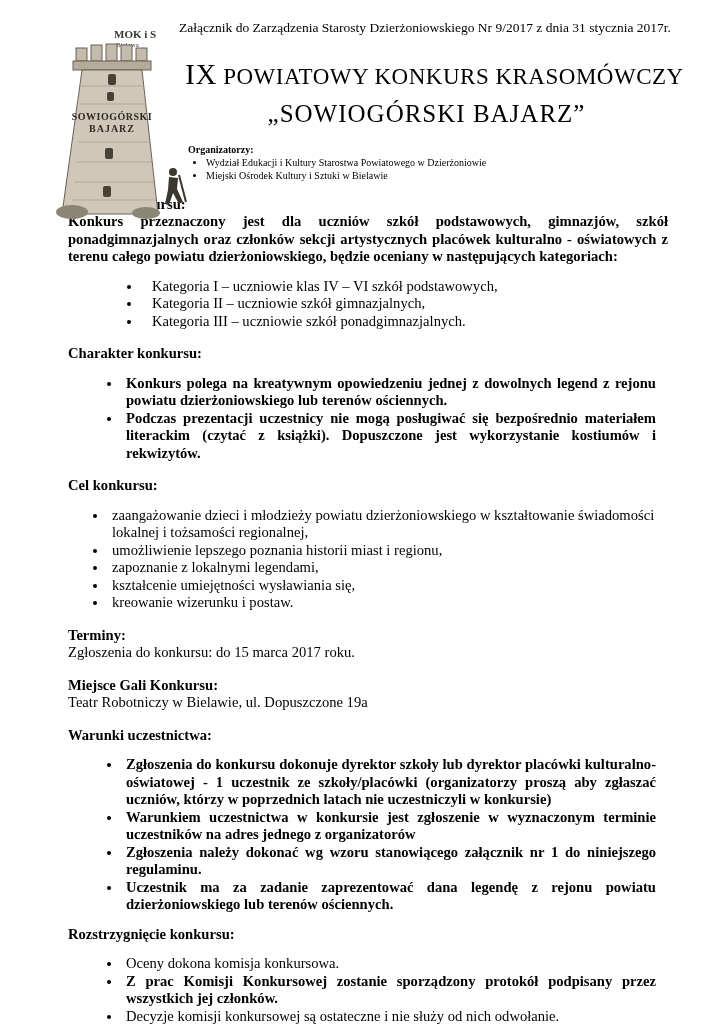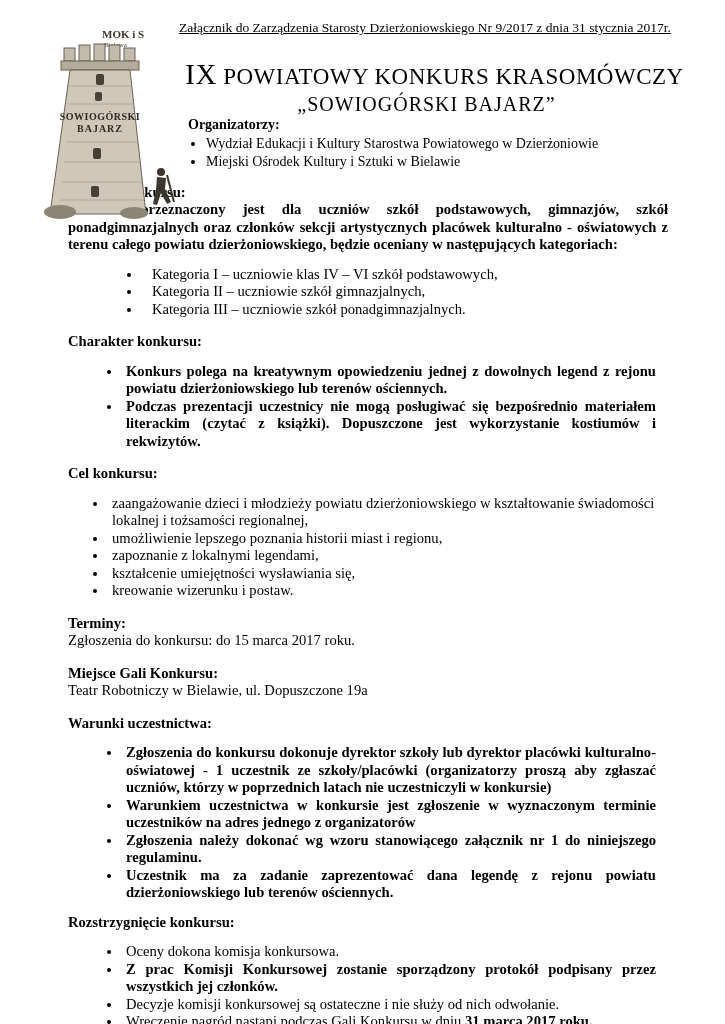--- a/index.html
+++ b/index.html
@@ -11,35 +11,34 @@
     background: #ffffff;
     font-family: "Liberation Serif", serif;
     color: #000;
     overflow: hidden;
   }
   .top-note {
     padding: 20px 25px 0 150px;
     text-align: center;
     font-size: 13.5px;
     line-height: 1.15;
-    text-decoration: underline;
   }
   .logo {
     position: absolute;
-    left: 34px;
+    left: 46px;
     top: 24px;
     width: 150px;
     height: 196px;
   }
   .header-right { margin-left: 128px; }
   .title-block { text-align: center; padding-top: 22px; }
   .title-line1 { font-size: 23px; letter-spacing: 0.5px; }
   .title-ix { font-size: 29px; margin-left: 16px; }
-  .title-line2 { font-size: 20px; letter-spacing: 1px; margin-top: 2px; }
-  .organizers { margin-left: 60px; margin-top: 1px; text-align: left; font-size: 14px; }
+  .title-line2 { font-size: 25px; letter-spacing: 1px; margin-top: 9px; }
+  .organizers { margin-left: 60px; margin-top: 16px; text-align: left; font-size: 10px; }
   .organizers .h { margin-bottom: 2px; }
   .org-list { margin: 0; padding-left: 18px; }
   .org-list li { margin: 0 0 1px 0; line-height: 1.25; }
 
   .body {
     padding: 12px 57px 0 68px;
     font-size: 14.6px;
     line-height: 1.2;
   }
   .h { font-weight: bold; }

